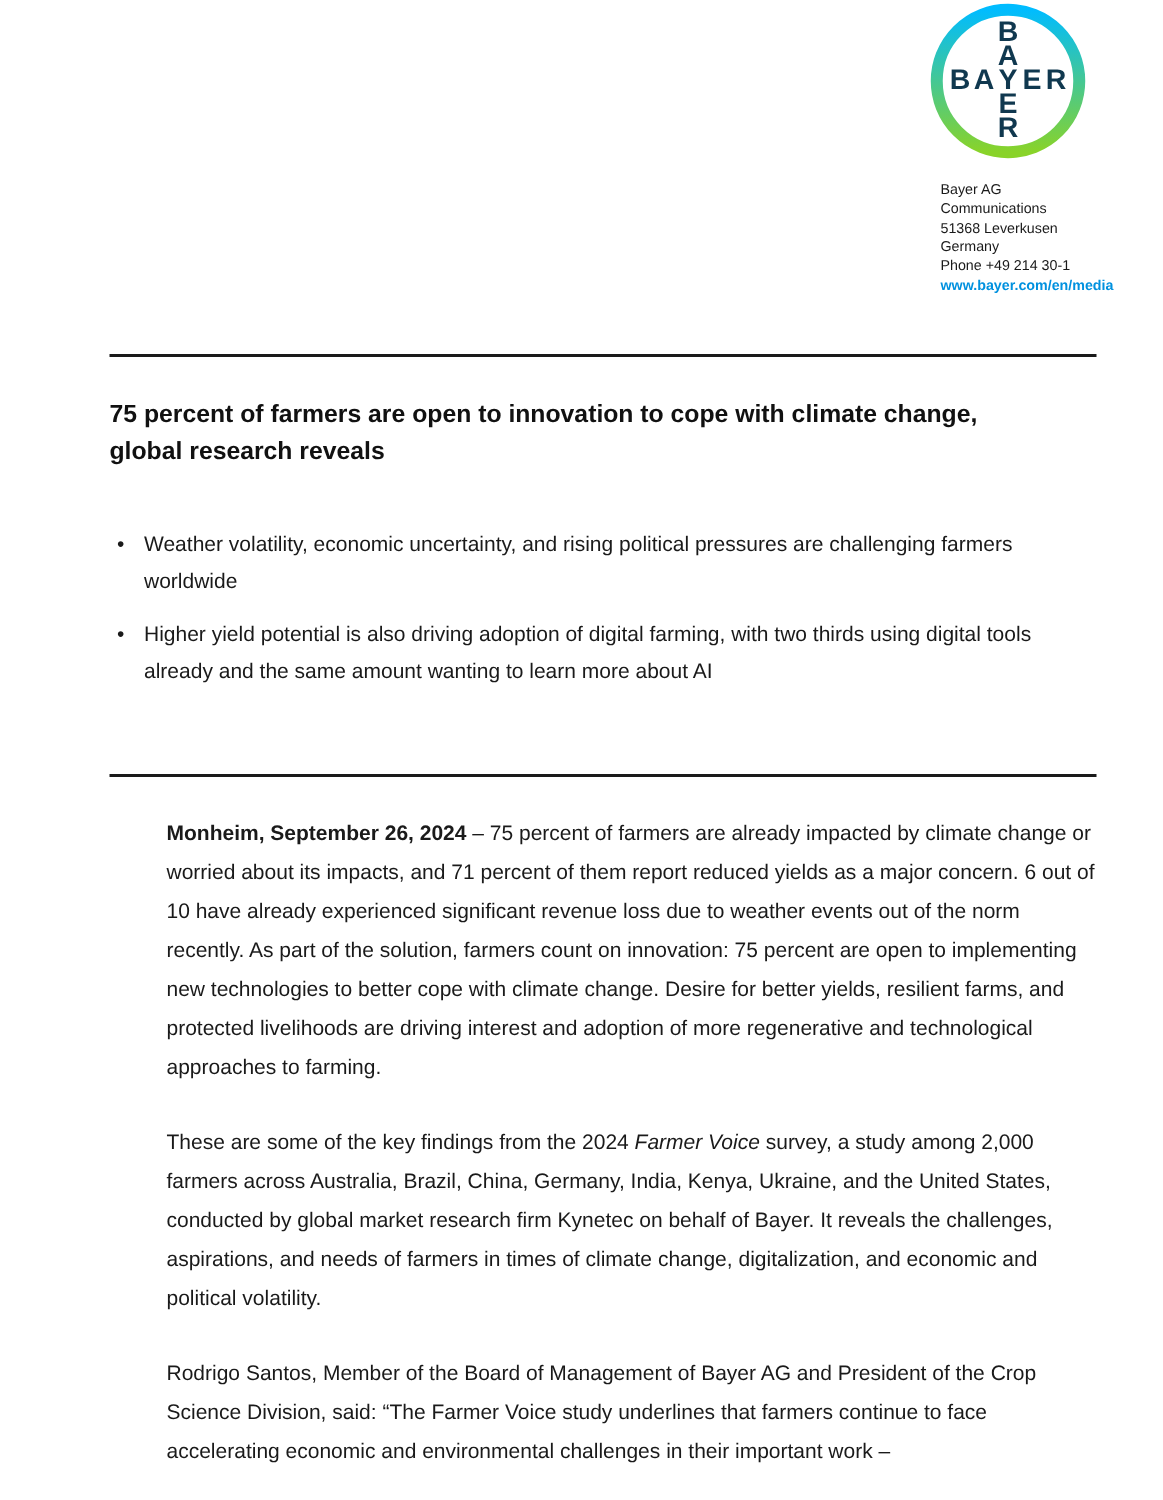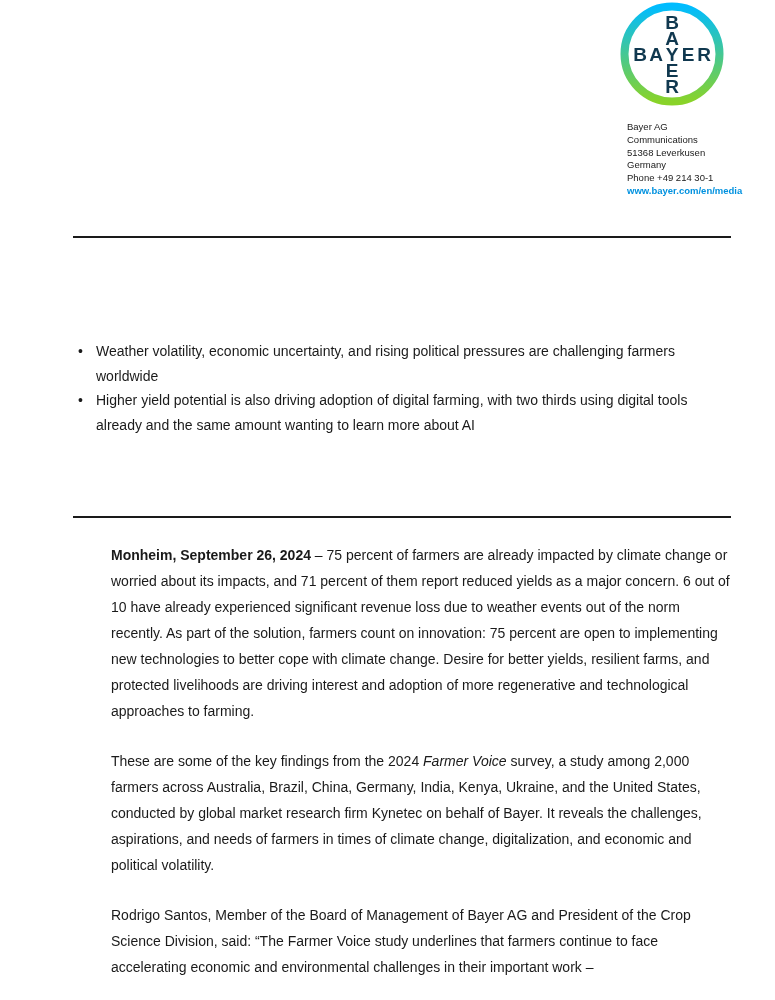--- a/index.html
+++ b/index.html
@@ -49,21 +49,21 @@
   .headline {
     position: absolute; top: 264px; left: 73px; width: 605px;
     font-size: 16.5px; line-height: 24.5px; font-weight: bold; color: #111111;
   }
 
   
   .bullets {
     position: absolute; top: 339px; left: 73px; width: 645px;
     list-style: none; font-size: 14px; line-height: 24.6px; color: #1a1a1a;
   }
-  .bullets li { position: relative; padding-left: 23px; }
+  .bullets li { position: relative; padding-left: 23px; margin-top: 11px; }
   .bullets li::before { content: "\2022"; position: absolute; left: 5px; }
 
   
   .body-text {
     position: absolute; top: 542px; left: 73px; width: 658px;
     font-size: 14px; line-height: 26px; color: #1a1a1a;
   }
   .body-text p { margin-bottom: 24px; margin-left: 38px; }
   .body-text strong { font-weight: bold; }
   .body-text em { }
@@ -101,20 +101,21 @@
     <div>Communications</div>
     <div>51368 Leverkusen</div>
     <div>Germany</div>
     <div>Phone +49 214 30-1</div>
     <a class="site-link" href="#">www.bayer.com/en/media</a>
   </div>
 
 
   <div class="rule rule-1"></div>
 
+  <h1 class="headline">75 percent of farmers are open to innovation to cope with climate change, global research reveals</h1>
 
   <ul class="bullets">
     <li><span>Weather volatility, economic uncertainty, and rising political pressures are challenging farmers worldwide</span></li>
     <li><span>Higher yield potential is also driving adoption of digital farming, with two thirds using digital tools already and the same amount wanting to learn more about AI</span></li>
   </ul>
 
   <div class="rule rule-2"></div>
 
   <div class="body-text">
     <p><strong>Monheim, September 26, 2024</strong><span> – 75 percent of farmers are already impacted by climate change or worried about its impacts, and 71 percent of them report reduced yields as a major concern. 6 out of 10 have already experienced significant revenue loss due to weather events out of the norm recently. As part of the solution, farmers count on innovation: 75 percent are open to implementing new technologies to better cope with climate change. Desire for better yields, resilient farms, and protected livelihoods are driving interest and adoption of more regenerative and technological approaches to farming.</span></p>

